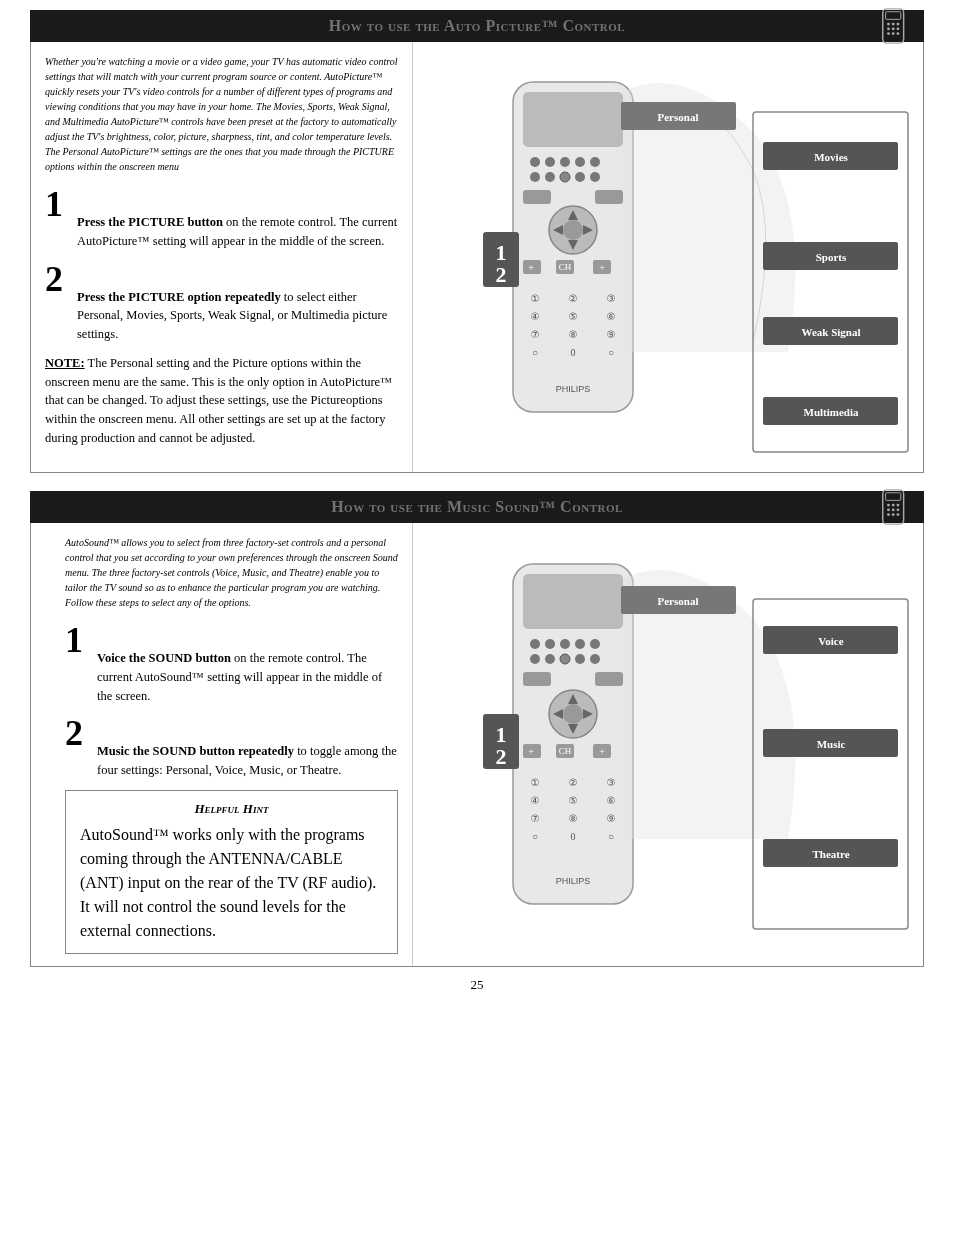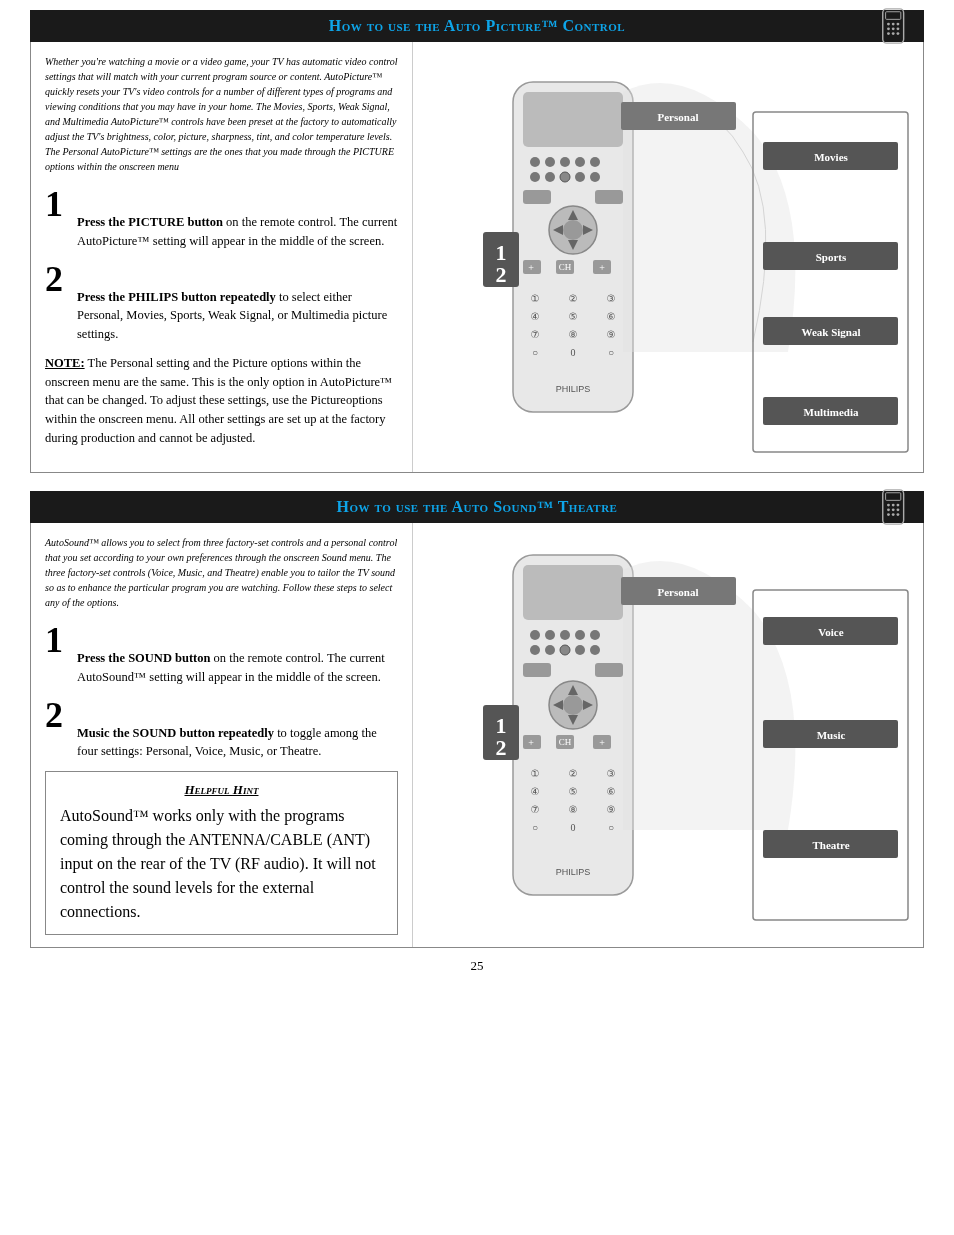--- a/index.html
+++ b/index.html
@@ -15,21 +15,21 @@
     .page {
       width: 954px;
       min-height: 1235px;
       padding: 10px 30px 20px 30px;
       background: #fff;
     }
 
     
     .section-header {
       background: #1a1a1a;
-      color: #0ea5e9;
+      color: #737373;
       text-align: center;
       padding: 7px 10px;
       font-size: 15px;
       font-weight: bold;
       letter-spacing: 0.5px;
       margin-bottom: 0;
       position: relative;
       display: flex;
       align-items: center;
       justify-content: center;
@@ -119,21 +119,20 @@
       border: 1.5px solid #888;
       padding: 10px 14px;
       margin-top: 10px;
     }
     .hint-title {
       font-variant: small-caps;
       font-weight: bold;
       font-size: 13px;
       text-align: center;
       margin-bottom: 6px;
-      text-decoration: underline;
     }
     .hint-text {
       font-size: 16px;
       line-height: 1.5;
     }
 
     
     .page-number {
       text-align: center;
       margin-top: 10px;
@@ -186,21 +185,21 @@
         <div class="step-container">
           <div class="step-number">1</div>
           <div class="step-text">
             <strong>Press the PICTURE button</strong><span> on the remote control.  The current AutoPicture™ setting will appear in the middle of the screen.</span>
           </div>
         </div>
 
         <div class="step-container">
           <div class="step-number">2</div>
           <div class="step-text">
-            <strong>Press the PHILIPS button repeatedly</strong><span> to select either Personal, Movies, Sports, Weak Signal, or Multimedia picture settings.</span>
+            <strong>Press the PICTURE option repeatedly</strong><span> to select either Personal, Movies, Sports, Weak Signal, or Multimedia picture settings.</span>
           </div>
         </div>
 
         <p class="note-text">
           <strong>NOTE:</strong><span>  The Personal setting and the Picture options within the onscreen menu are the same. This is the only option in AutoPicture™ that can be changed. To adjust these settings, use the Pictureoptions within the onscreen menu. All other settings are set up at the factory during production and cannot be adjusted.</span>
         </p>
       </div>
 
       <div class="right-panel">
         <div class="right-panel-inner">
@@ -279,45 +278,45 @@
             <rect x="340" y="345" width="135" height="28" rx="2" fill="#555"></rect>
             <text x="408" y="364" font-size="11" text-anchor="middle" fill="#fff" font-weight="bold">Multimedia</text>
           </svg>
         </div>
       </div>
     </div>
   </div>
 
   <div class="section2">
     <div class="section-header">
-      <span class="section-title">How to use the Auto Sound™ Theatre</span>
+      <span class="section-title">How to use the Music Sound™ Control</span>
       <svg class="header-icon" viewBox="0 0 40 40" xmlns="http://www.w3.org/2000/svg">
         <rect x="5" y="2" width="22" height="36" rx="4" ry="4" fill="none" stroke="#aaa" stroke-width="1.5"></rect>
         <rect x="8" y="5" width="16" height="8" rx="1" fill="none" stroke="#aaa" stroke-width="1"></rect>
         <circle cx="11" cy="18" r="1.5" fill="#aaa"></circle>
         <circle cx="16" cy="18" r="1.5" fill="#aaa"></circle>
         <circle cx="21" cy="18" r="1.5" fill="#aaa"></circle>
         <circle cx="11" cy="23" r="1.5" fill="#aaa"></circle>
         <circle cx="16" cy="23" r="1.5" fill="#aaa"></circle>
         <circle cx="21" cy="23" r="1.5" fill="#aaa"></circle>
         <circle cx="11" cy="28" r="1.5" fill="#aaa"></circle>
         <circle cx="16" cy="28" r="1.5" fill="#aaa"></circle>
         <circle cx="21" cy="28" r="1.5" fill="#aaa"></circle>
       </svg>
     </div>
 
-    <div class="section-content" style="min-height:420px;">
+    <div class="section-content" style="min-height:420px;padding-left:20px;">
 
       <div class="left-panel">
         <p class="intro-text">AutoSound™ allows you to select from three factory-set controls and a personal control that you set according to your own preferences through the onscreen Sound menu. The three factory-set controls (Voice, Music, and Theatre) enable you to tailor the TV sound so as to enhance the particular program you are watching. Follow these steps to select any of the options.</p>
 
         <div class="step-container">
           <div class="step-number">1</div>
           <div class="step-text">
-            <strong>Press the SOUND button</strong><span> on the remote control.  The current AutoSound™ setting will appear in the middle of the screen.</span>
+            <strong>Voice the SOUND button</strong><span> on the remote control.  The current AutoSound™ setting will appear in the middle of the screen.</span>
           </div>
         </div>
 
         <div class="step-container">
           <div class="step-number">2</div>
           <div class="step-text">
             <strong>Music the SOUND button repeatedly</strong><span> to toggle among the four settings:  Personal, Voice, Music, or Theatre.</span>
           </div>
         </div>
 

